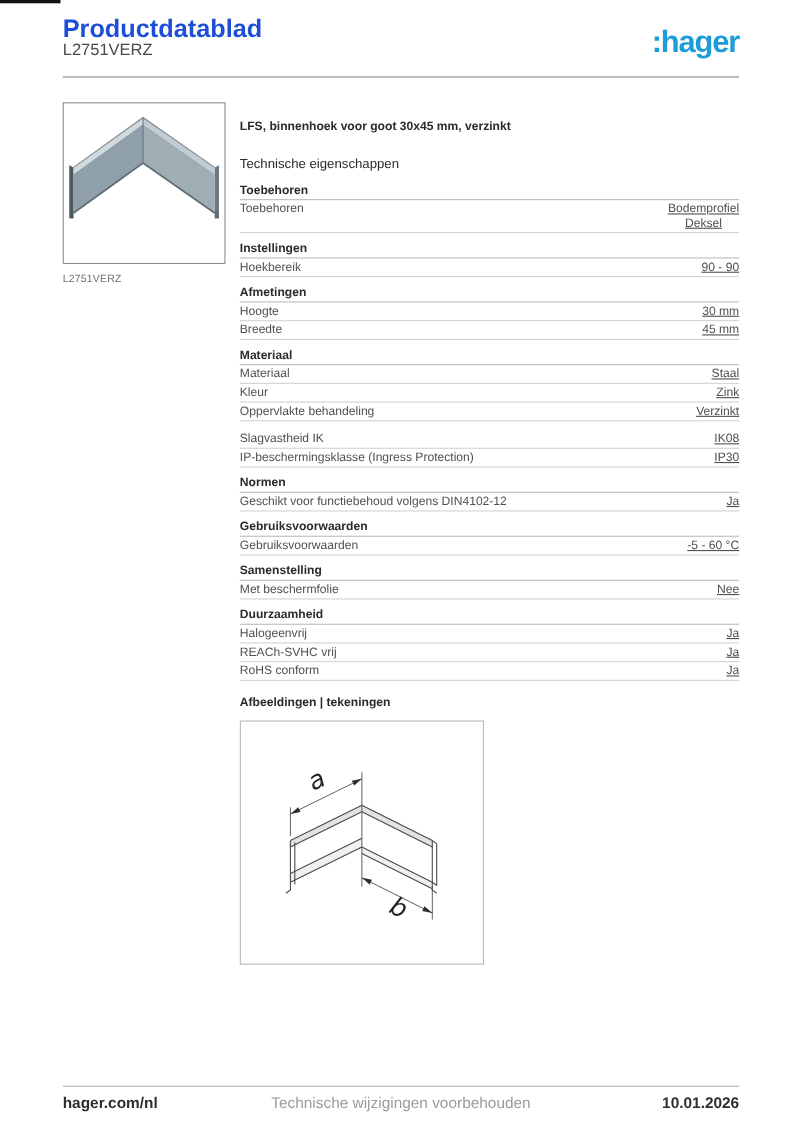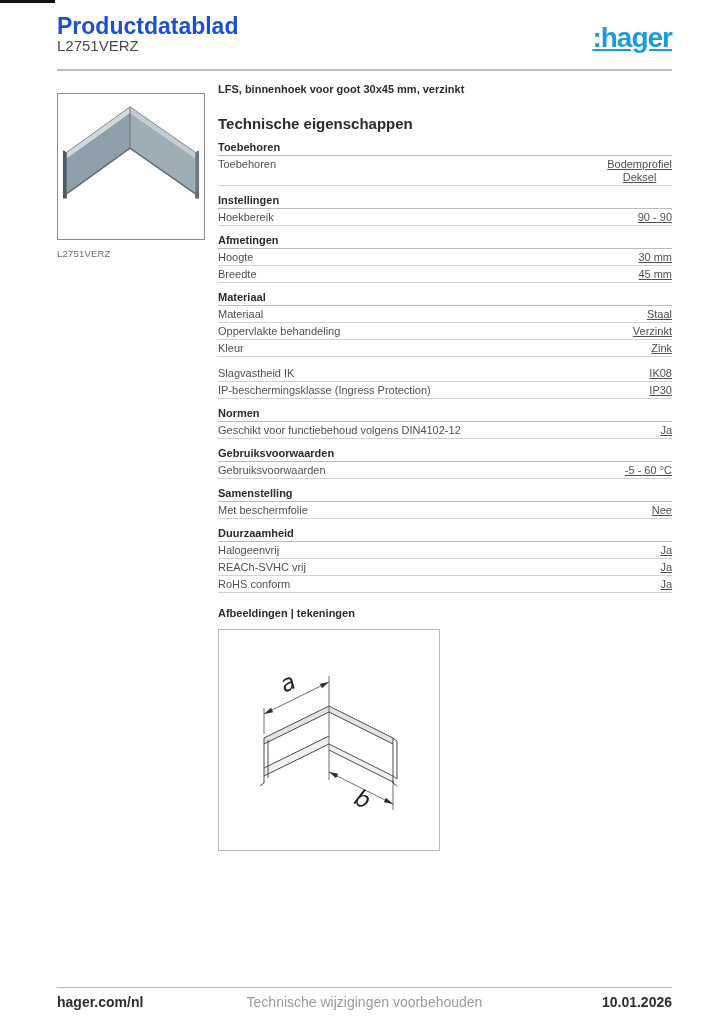--- a/index.html
+++ b/index.html
@@ -6,30 +6,30 @@
   body{
     width:724px;height:1024px;position:relative;background:#ffffff;
     font-family:"Liberation Sans","DejaVu Sans",sans-serif;
     color:#3a3a39;overflow:hidden;
   }
   .corner-mark{position:absolute;left:0;top:0;width:55px;height:3px;background:#111;}
   
   .header{position:absolute;left:57px;top:16px;width:615px;}
   .doc-title{font-size:23px;font-weight:bold;color:#1d4ed8;line-height:20px;margin:0;}
   .doc-code{font-size:15px;color:#4a4a49;line-height:19px;}
-  .logo{position:absolute;right:0;top:6px;font-size:28px;font-weight:bold;letter-spacing:-1px;text-decoration:underline;}
+  .logo{position:absolute;right:0;top:6px;font-size:28px;font-weight:bold;letter-spacing:-1px;}
   .header-rule{position:absolute;left:57px;top:69px;width:615px;height:2px;background:#bdbdbd;}
   
   .photo-col{position:absolute;left:57px;top:93px;width:148px;}
   .photo-box{width:146px;height:145px;border:1px solid #8d8d8d;background:#fff;}
   .photo-caption{margin-top:8px;font-size:9.5px;color:#6f6e6e;letter-spacing:.2px;}
   
-  .specs-col{position:absolute;left:218px;top:83px;width:454px;}
+  .specs-col{position:absolute;left:218px;top:109px;width:454px;}
   .product-desc{font-size:11px;font-weight:bold;color:#2b2b2a;line-height:13px;margin-bottom:21px;}
-  .specs-heading{font-size:15px;font-weight:bold;color:#2b2b2a;line-height:13px;margin-bottom:11px;}
+  .specs-heading{font-size:12px;font-weight:normal;color:#2b2b2a;line-height:13px;margin-bottom:11px;}
   .spec-section{margin-bottom:8px;}
   .spec-section-title{
     font-size:11px;font-weight:bold;color:#2b2b2a;line-height:12px;
     padding-bottom:2px;border-bottom:1px solid #bcbcbb;
   }
   .spec-row{
     display:flex;justify-content:space-between;align-items:flex-start;
     font-size:11px;line-height:12px;color:#51504f;
     padding:2px 0 1px 0;border-bottom:1px solid #d2d2d1;
   }
@@ -120,29 +120,29 @@
       </div>
       <div class="spec-section">
         <div class="spec-section-title">Materiaal</div>
         <div class="spec-row">
           <div class="spec-label">Materiaal</div>
           <div class="spec-values">
             <div class="spec-value">Staal</div>
           </div>
         </div>
         <div class="spec-row">
+          <div class="spec-label">Kleur</div>
+          <div class="spec-values">
+            <div class="spec-value">Zink</div>
+          </div>
+        </div>
+        <div class="spec-row">
           <div class="spec-label">Oppervlakte behandeling</div>
           <div class="spec-values">
             <div class="spec-value">Verzinkt</div>
-          </div>
-        </div>
-        <div class="spec-row">
-          <div class="spec-label">Kleur</div>
-          <div class="spec-values">
-            <div class="spec-value">Zink</div>
           </div>
         </div>
       </div>
       <div class="spec-section">
         <div class="spec-row">
           <div class="spec-label">Slagvastheid IK</div>
           <div class="spec-values">
             <div class="spec-value">IK08</div>
           </div>
         </div>

